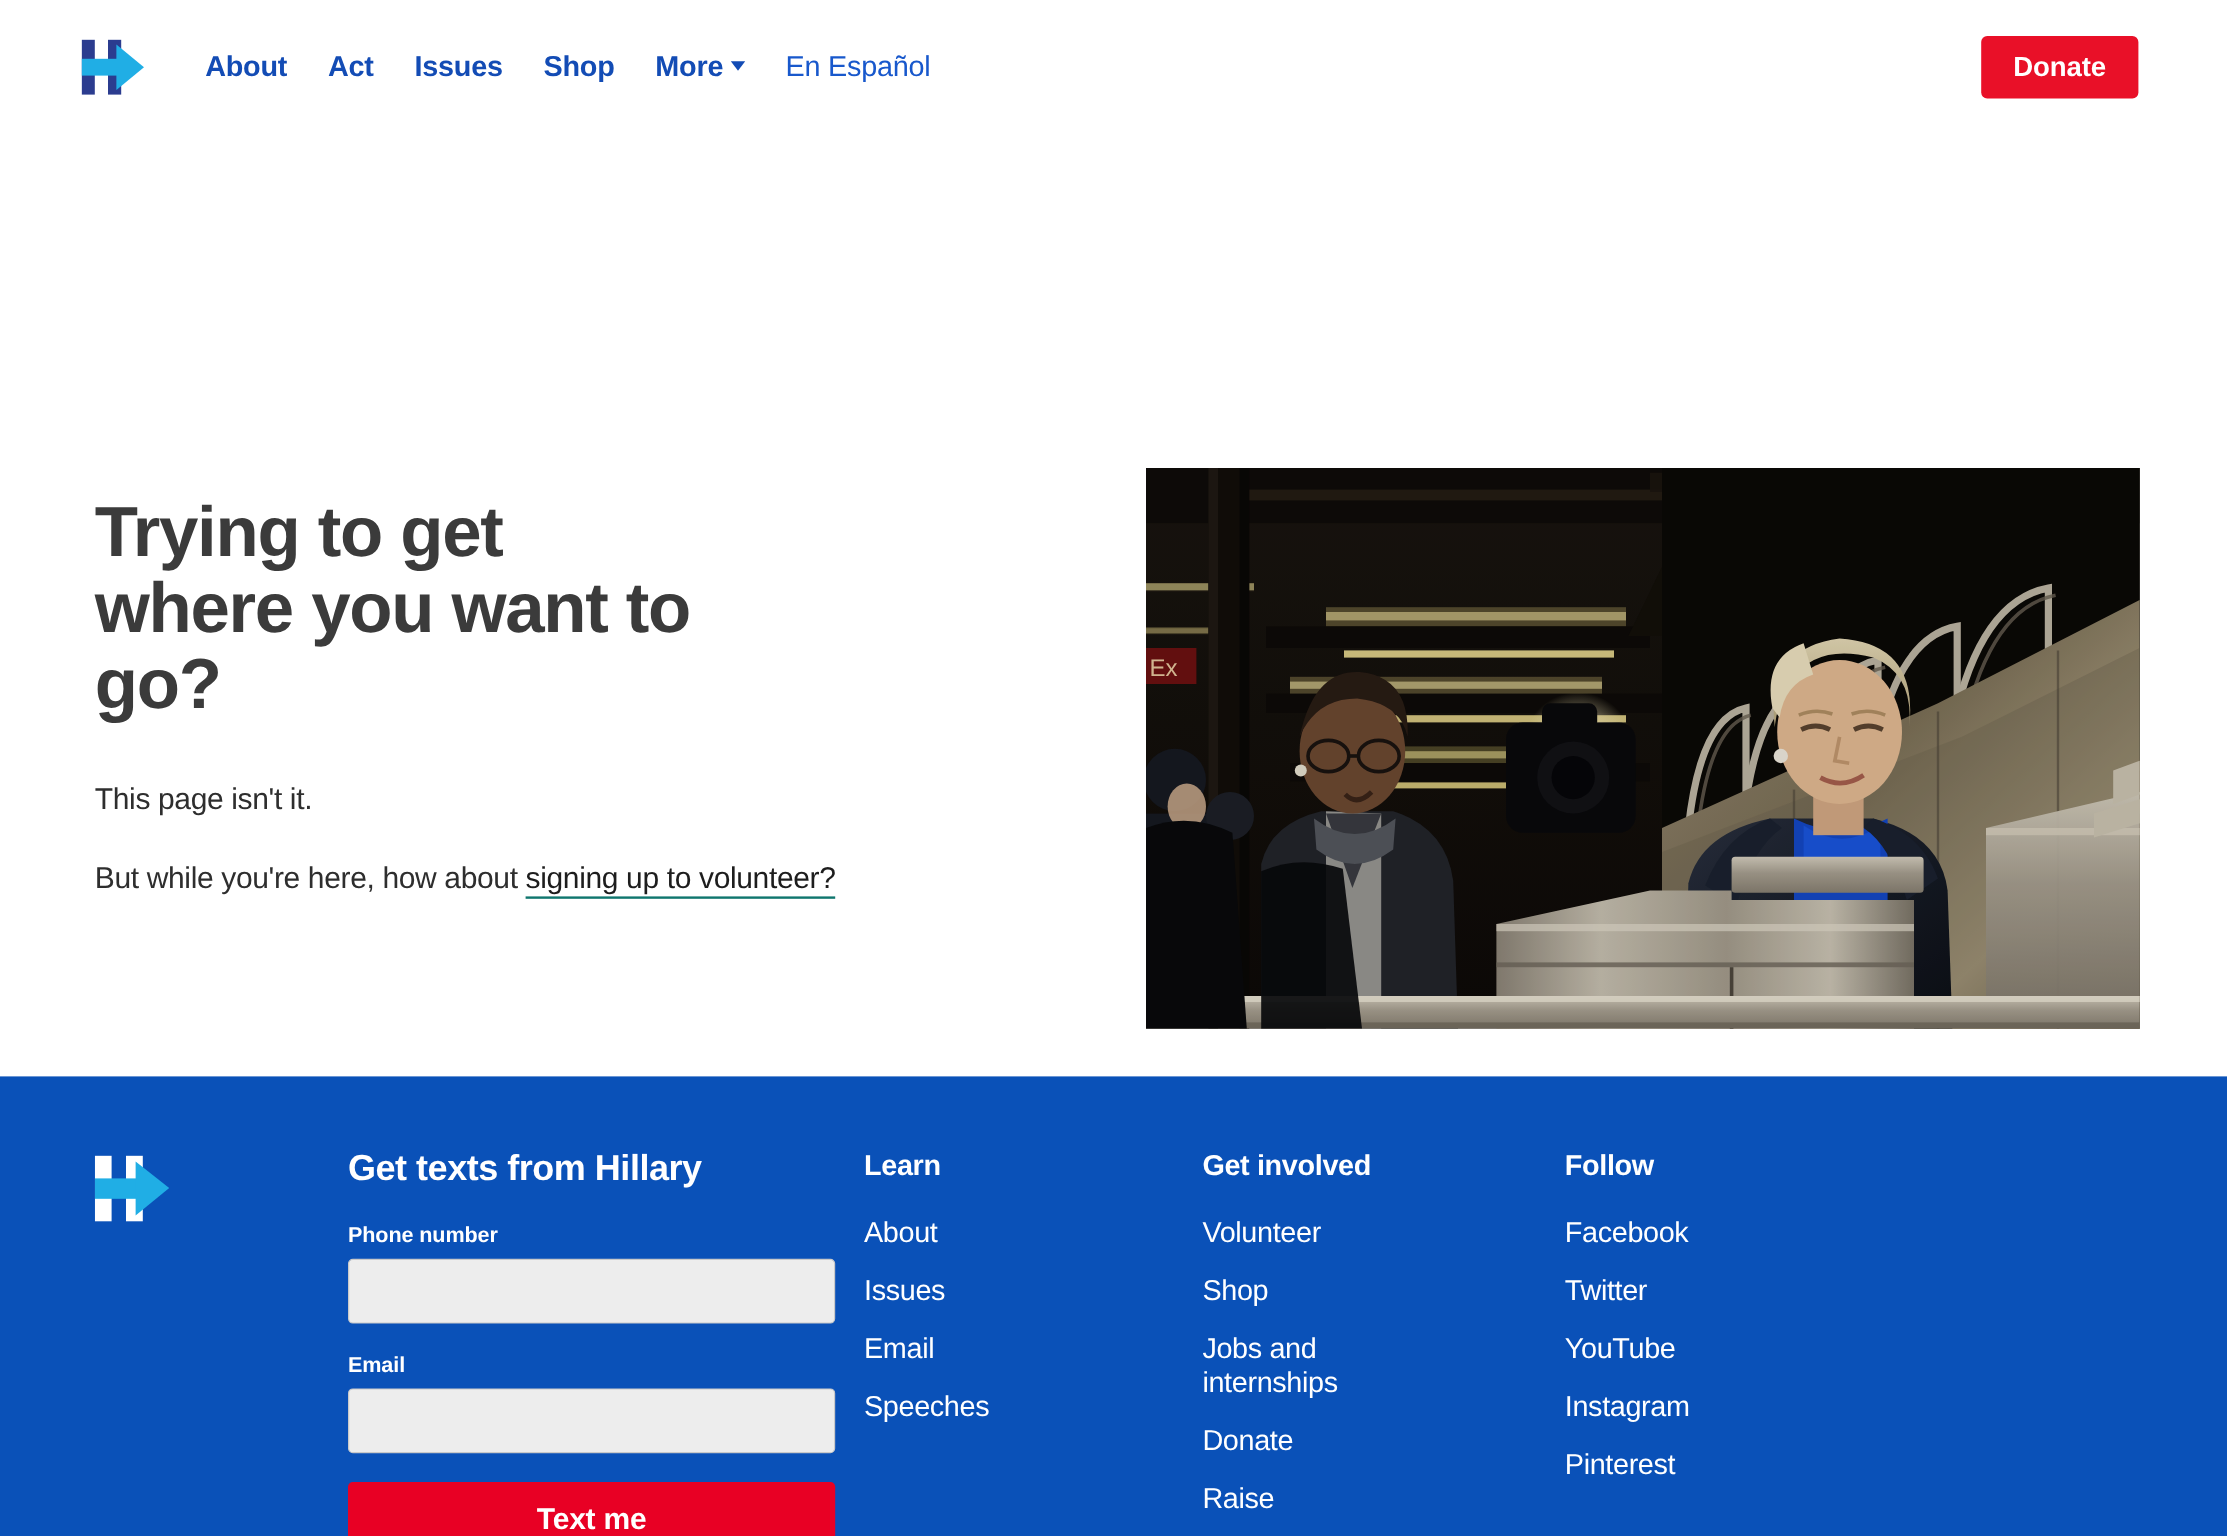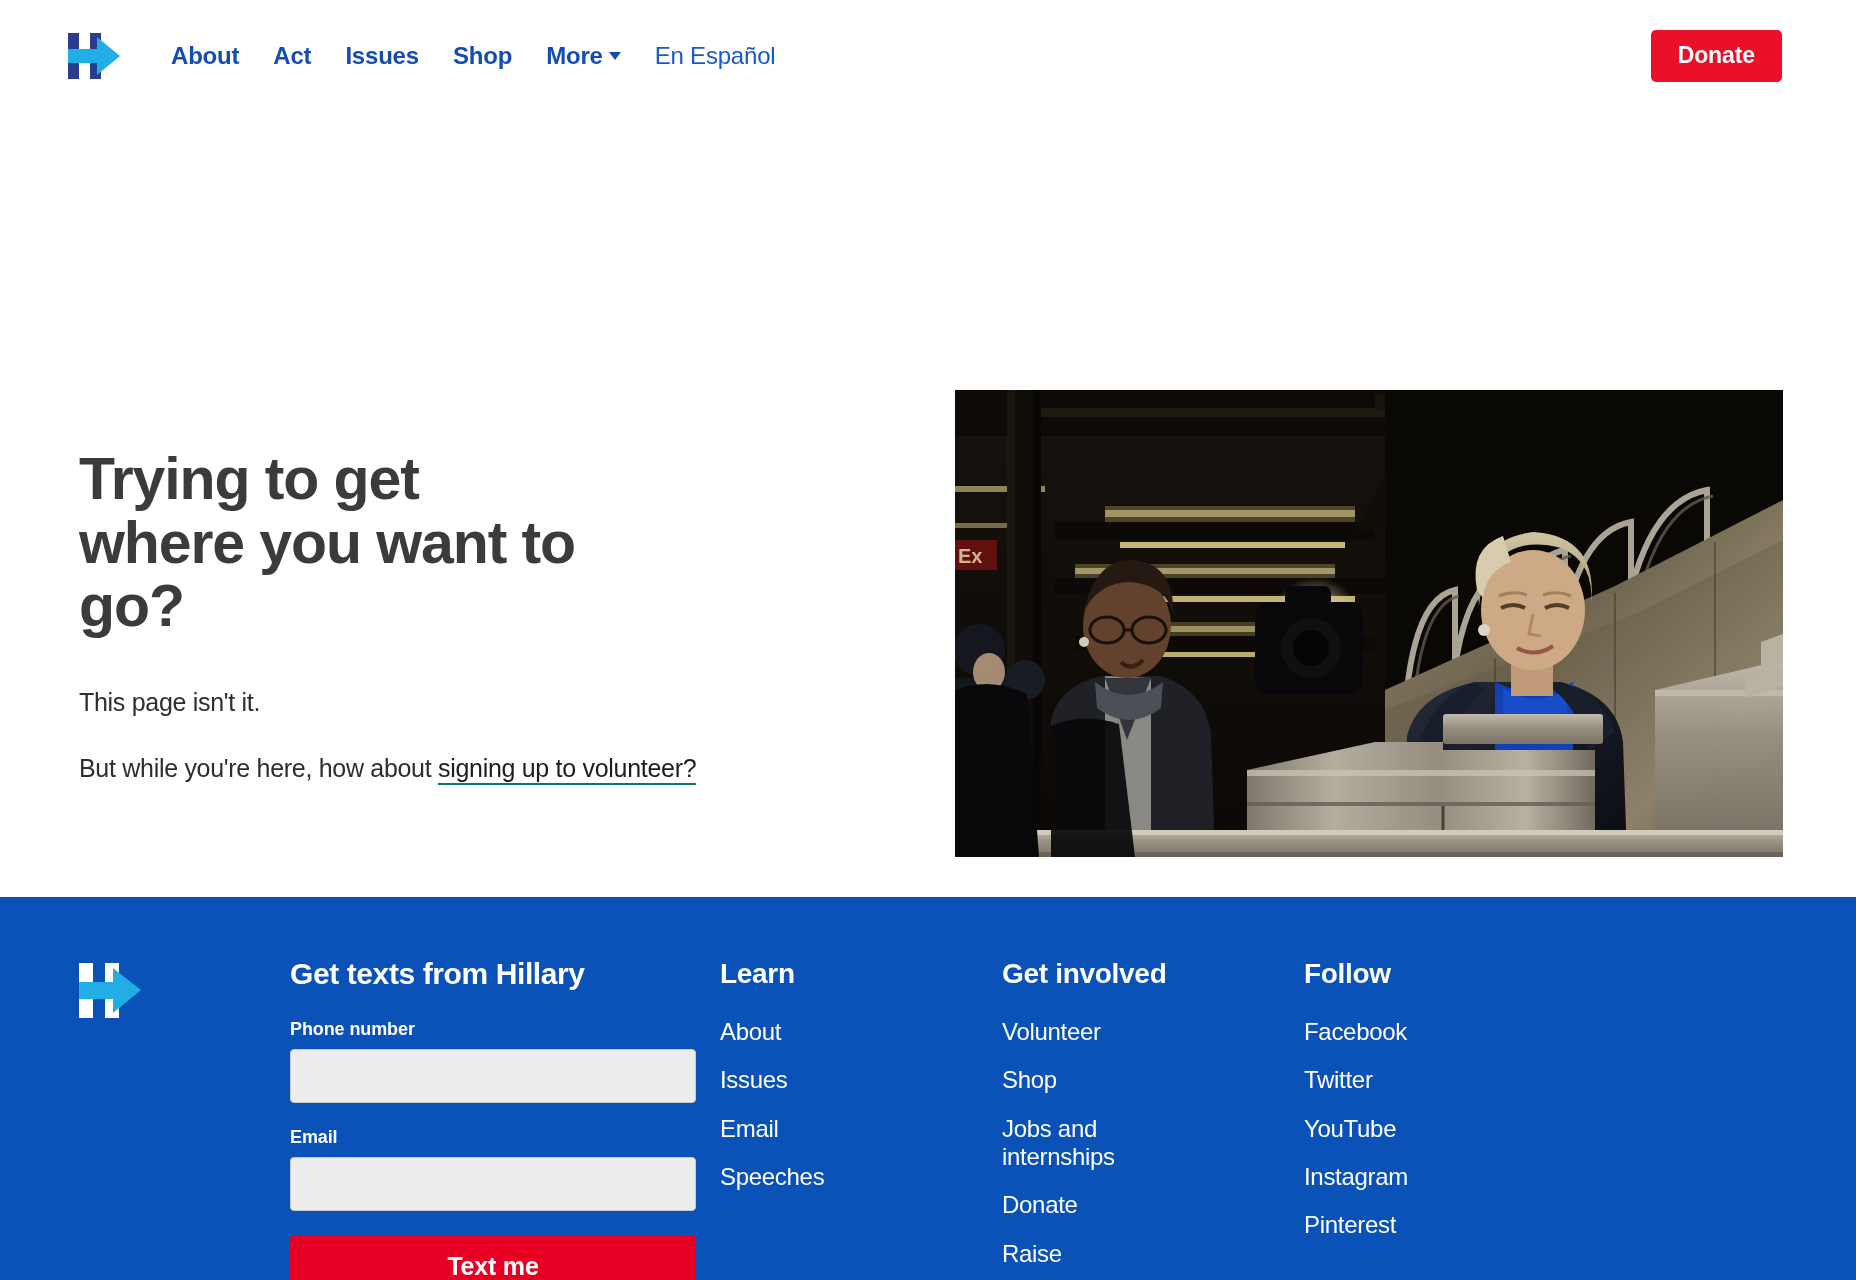--- a/index.html
+++ b/index.html
@@ -77,21 +77,21 @@
   
   .hero {
     position: relative;
     height: 785px;
     background: #ffffff;
   }
 
   .hero-copy {
     position: absolute;
     left: 79px;
-    top: 336px;
+    top: 300px;
     width: 620px;
   }
 
   .hero-title {
     font-size: 59px;
     line-height: 1.08;
     font-weight: bold;
     color: #3B3B3B;
     letter-spacing: -1.1px;
     margin-bottom: 44px;
@@ -116,21 +116,20 @@
 
   
   .hero-photo {
     position: absolute;
     left: 955px;
     top: 278px;
     width: 828px;
     height: 467px;
     overflow: hidden;
     background: #14100c;
-    font-weight: bold;
   }
   .hero-photo svg { display: block; width: 100%; height: 100%; }
 
   
   .site-footer {
     background: #0A51B8;
     height: 383px;
     position: relative;
     padding: 0;
   }
@@ -155,21 +154,21 @@
 
   .footer-heading {
     color: #ffffff;
     font-size: 30px;
     font-weight: bold;
     letter-spacing: -0.4px;
     margin-bottom: 28px;
   }
   .col-heading {
     color: #ffffff;
-    font-size: 28px;
+    font-size: 24px;
     font-weight: bold;
     letter-spacing: -0.3px;
     margin-bottom: 28px;
   }
 
   .field-label {
     display: block;
     color: #ffffff;
     font-size: 18px;
     font-weight: bold;

